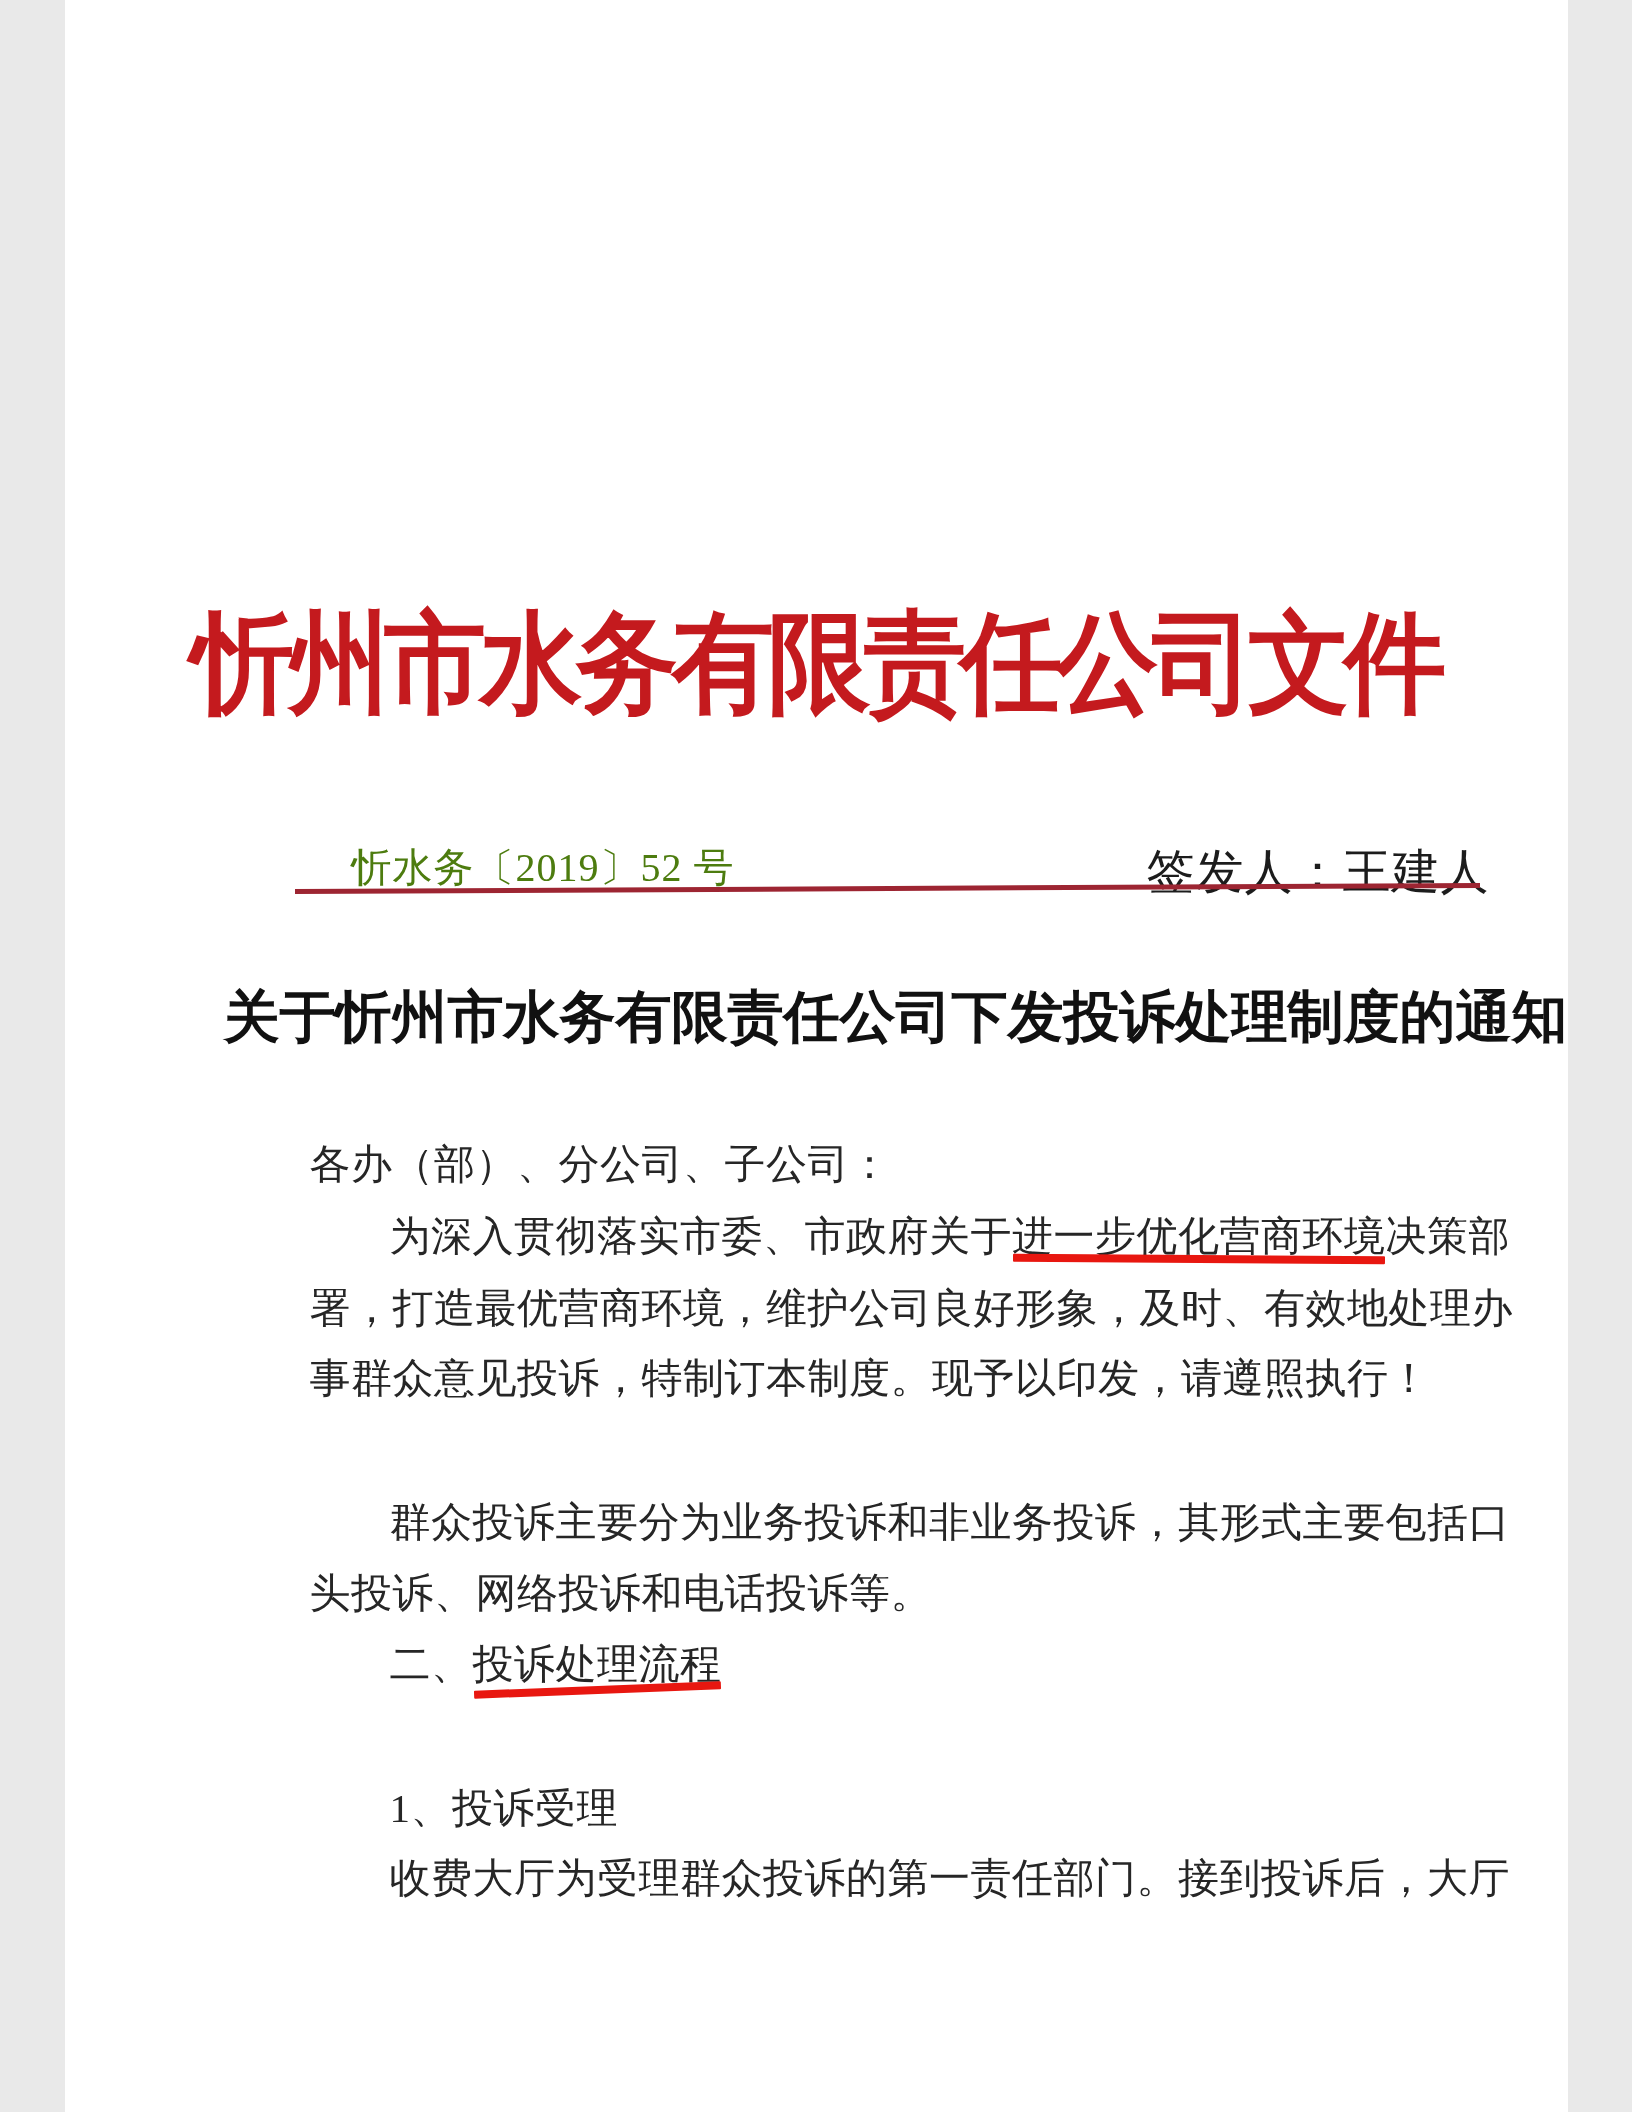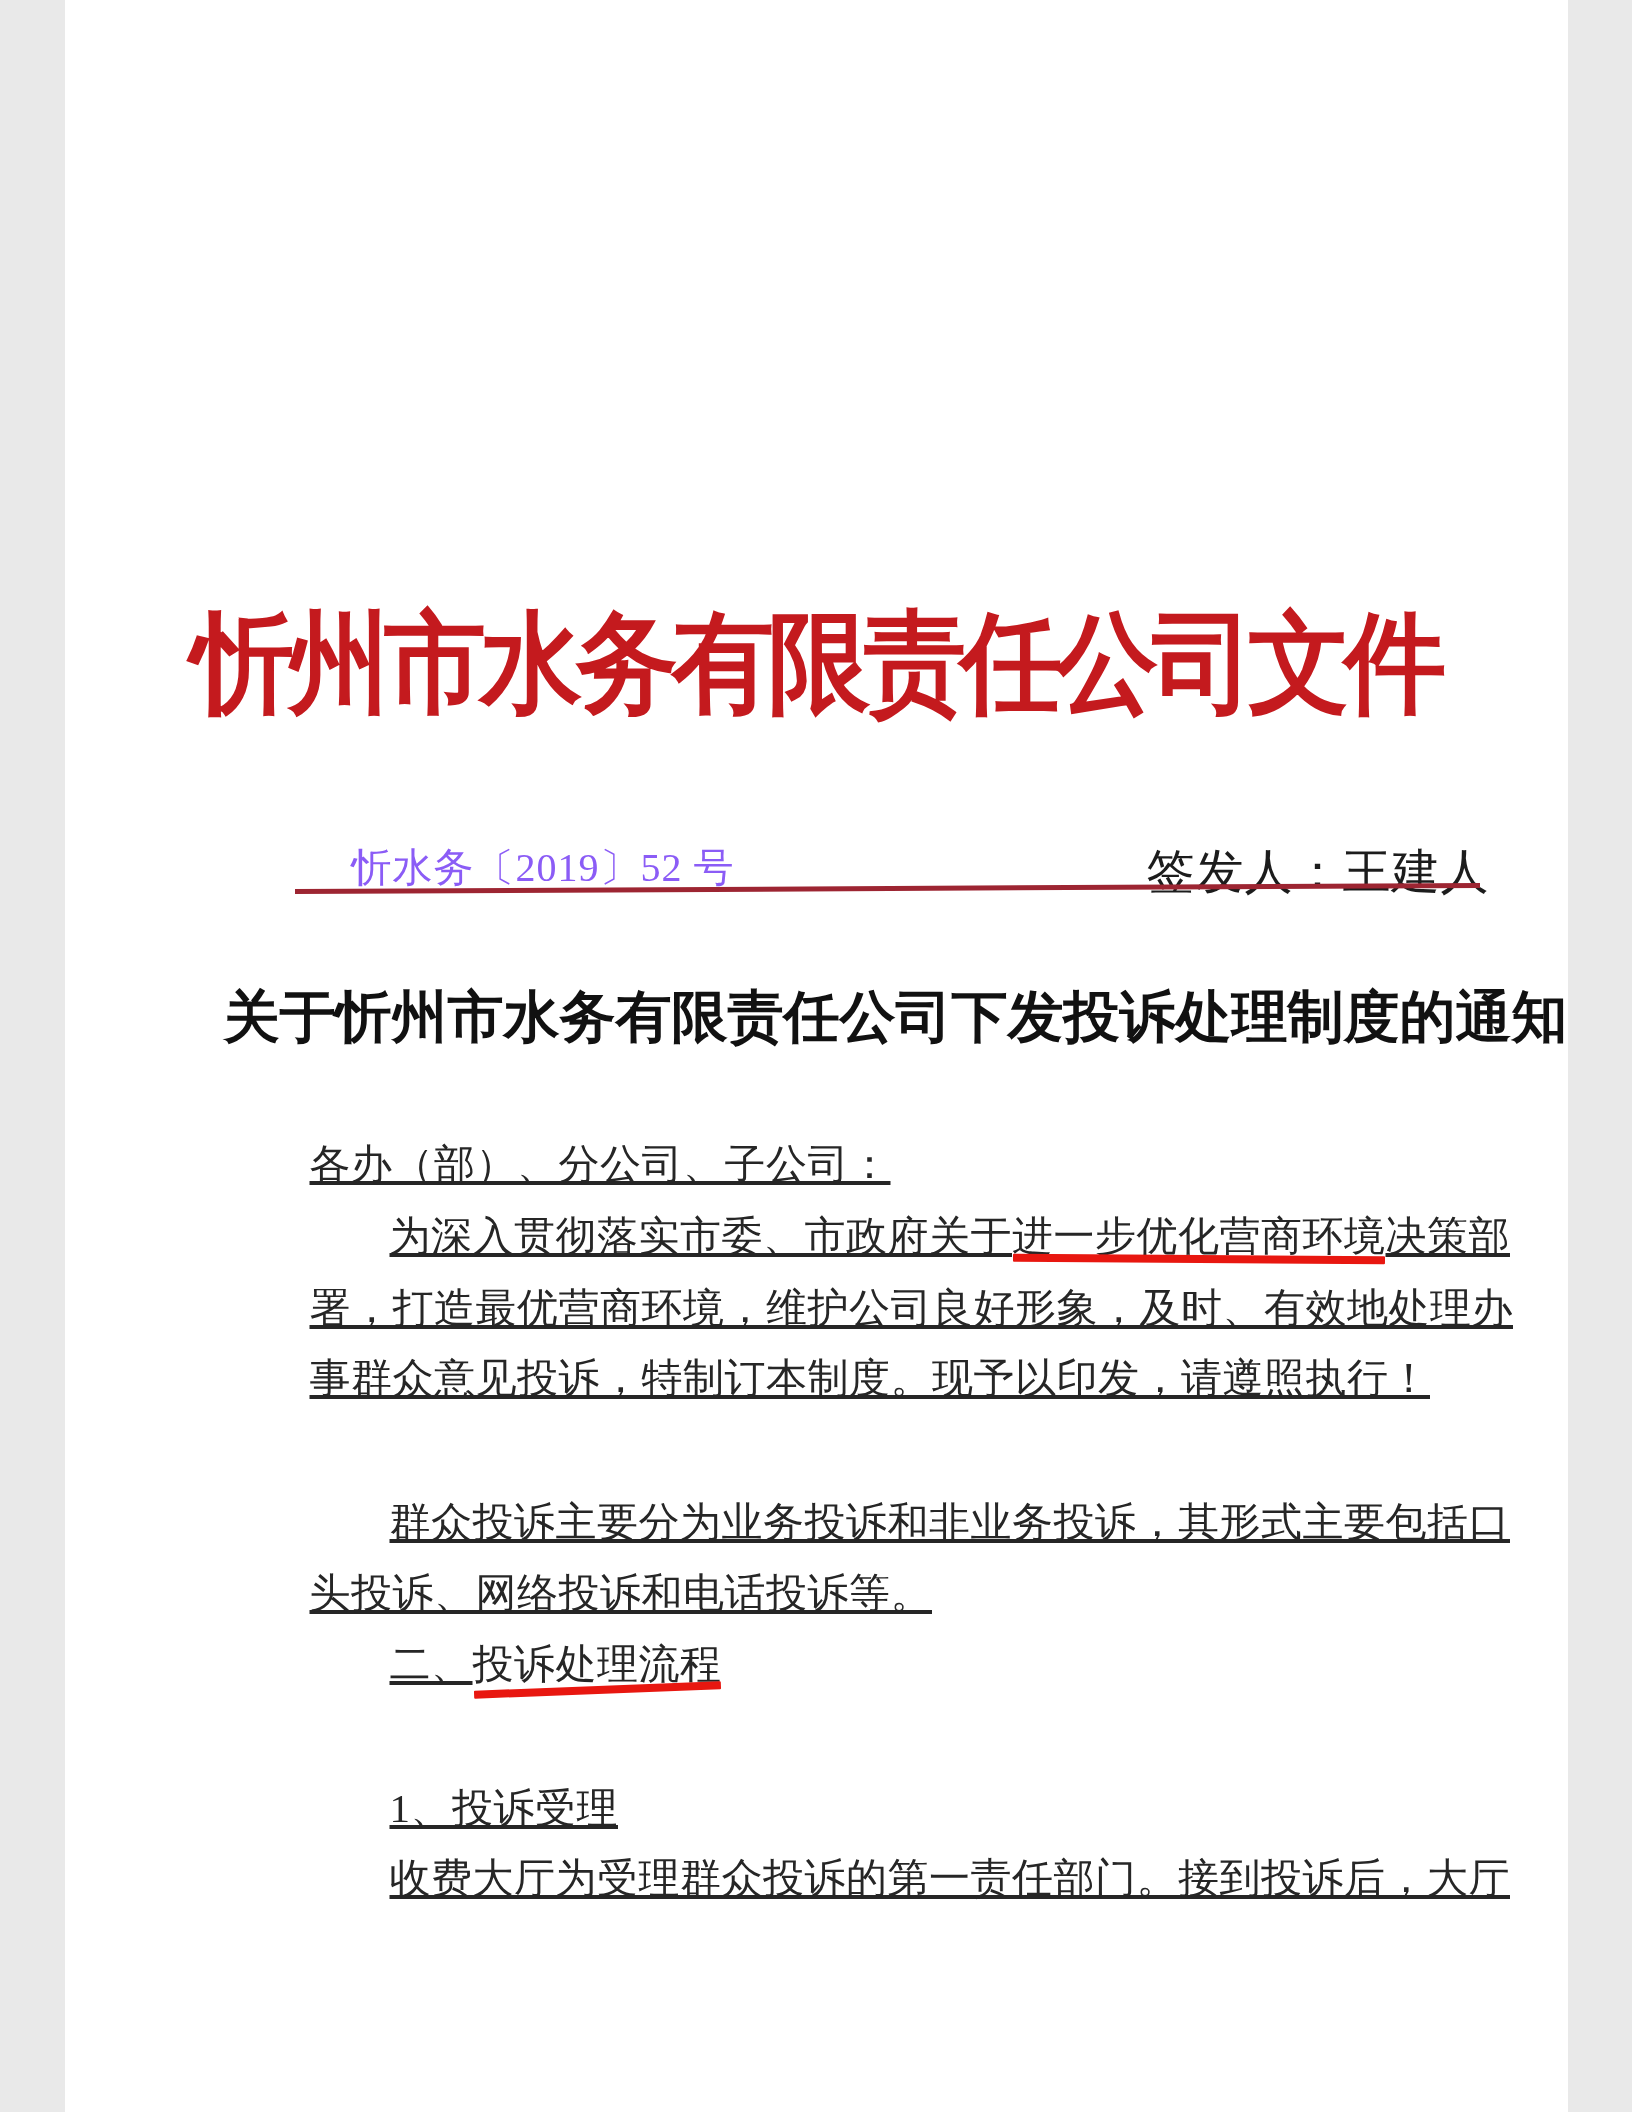--- a/index.html
+++ b/index.html
@@ -26,21 +26,21 @@
     font-size:102px;font-weight:900;
     letter-spacing:-6px;
     color:var(--title_red);
     transform:scaleY(1.08);
     white-space:nowrap;
     font-family:"Liberation Serif","DejaVu Serif",serif;
   }
   
   .docnum{
     position:absolute;left:287px;top:840px;
-    font-size:40px;color:#8b5cf6;letter-spacing:1px;white-space:nowrap;
+    font-size:40px;color:#4d7c0f;letter-spacing:1px;white-space:nowrap;
   }
   .issuer{
     position:absolute;left:1082px;top:840px;
     font-size:48px;color:#1c1c1c;letter-spacing:1px;white-space:nowrap;
   }
   
   .red-rule{
     position:absolute;left:230px;top:886px;
     width:1185px;height:5px;
     background:var(--rule_red);
@@ -54,21 +54,20 @@
     color:var(--title_black);
     white-space:nowrap;
   }
   
   .bl{
     position:absolute;
     font-size:41px;line-height:41px;
     letter-spacing:0.5px;
     color:var(--text_black);
     white-space:nowrap;
-    text-decoration:underline;
   }
   
   .mk{position:relative;display:inline-block;}
   .mk::after{
     content:"";position:absolute;left:1px;right:1px;height:8px;
     background:var(--underline_red);border-radius:1px;
   }
   .mk:empty::after{display:none;}
   .tilt-a::after{bottom:-6px;transform:rotate(0.4deg);}
   .tilt-b::after{bottom:-9px;transform:rotate(1.1deg);}

